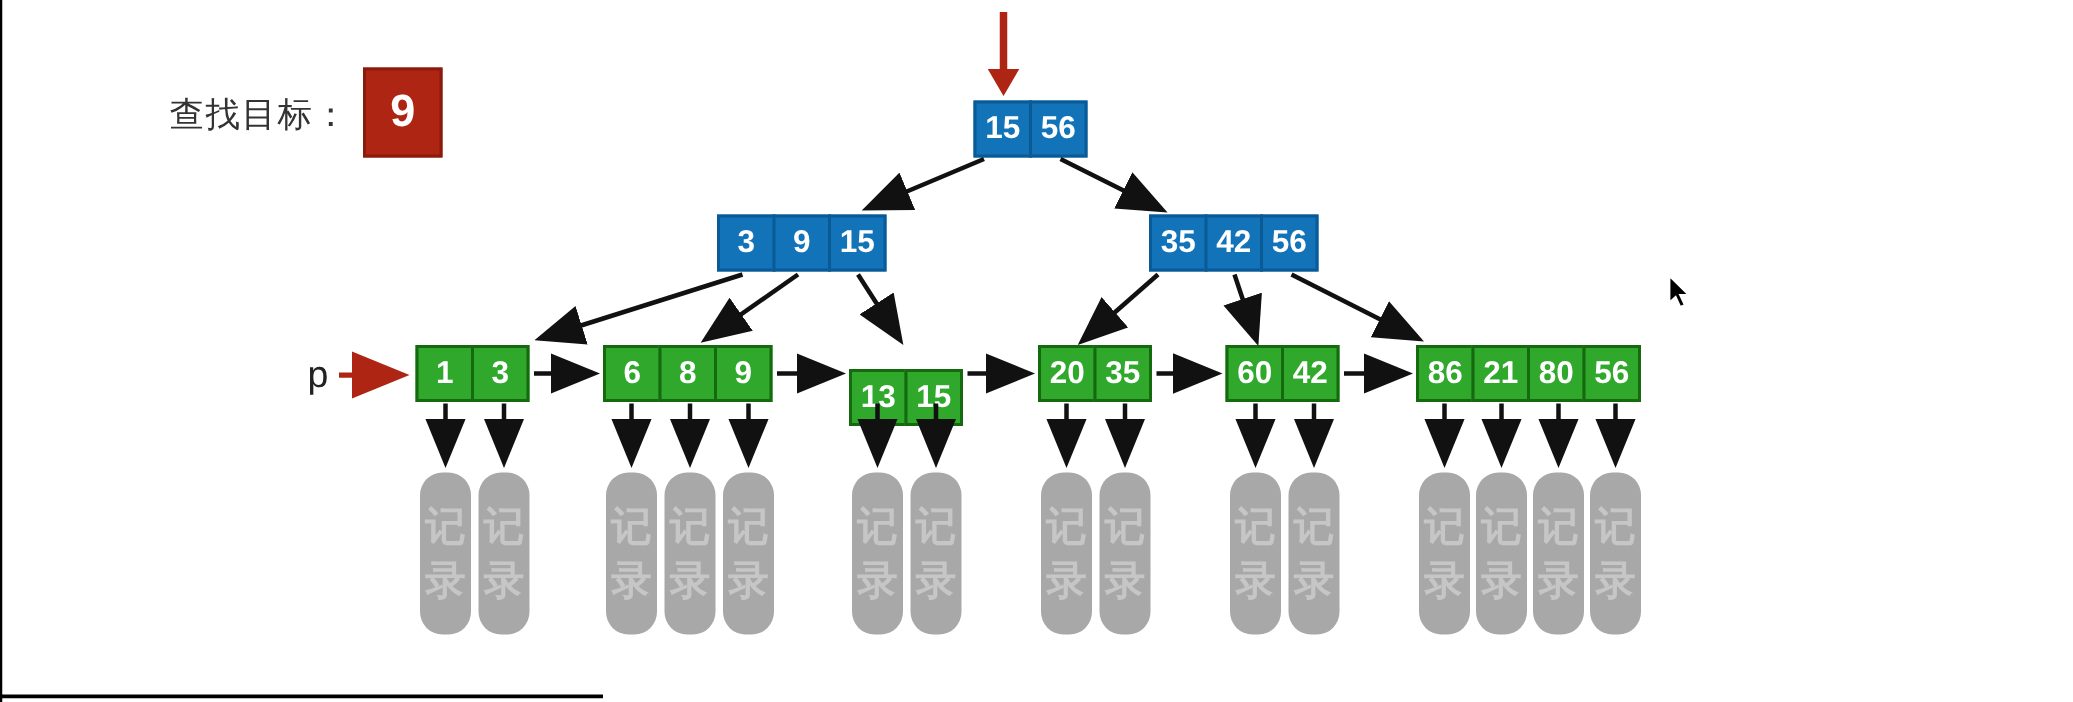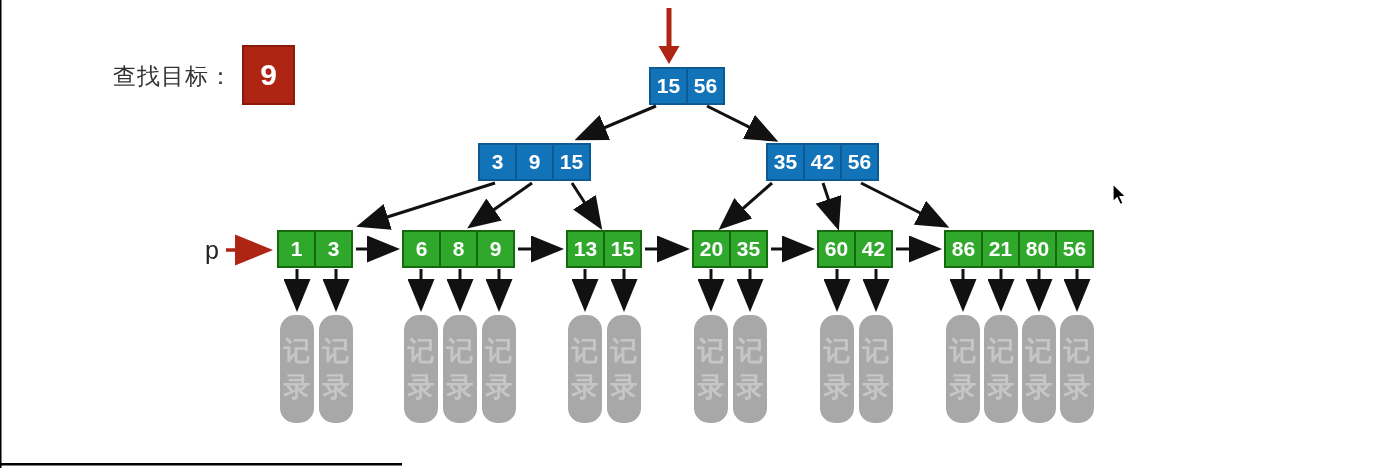--- a/index.html
+++ b/index.html
@@ -71,21 +71,21 @@
 
 <div class="node green" style="left:277px;top:230px">
   <span class="cell">1</span>
   <span class="cell">3</span>
 </div>
 <div class="node green" style="left:402px;top:230px">
   <span class="cell">6</span>
   <span class="cell">8</span>
   <span class="cell">9</span>
 </div>
-<div class="node green" style="left:566px;top:230px">
+<div class="node green" style="left:566px;top:246px">
   <span class="cell">13</span>
   <span class="cell">15</span>
 </div>
 <div class="node green" style="left:692px;top:230px">
   <span class="cell">20</span>
   <span class="cell">35</span>
 </div>
 <div class="node green" style="left:817px;top:230px">
   <span class="cell">60</span>
   <span class="cell">42</span>

